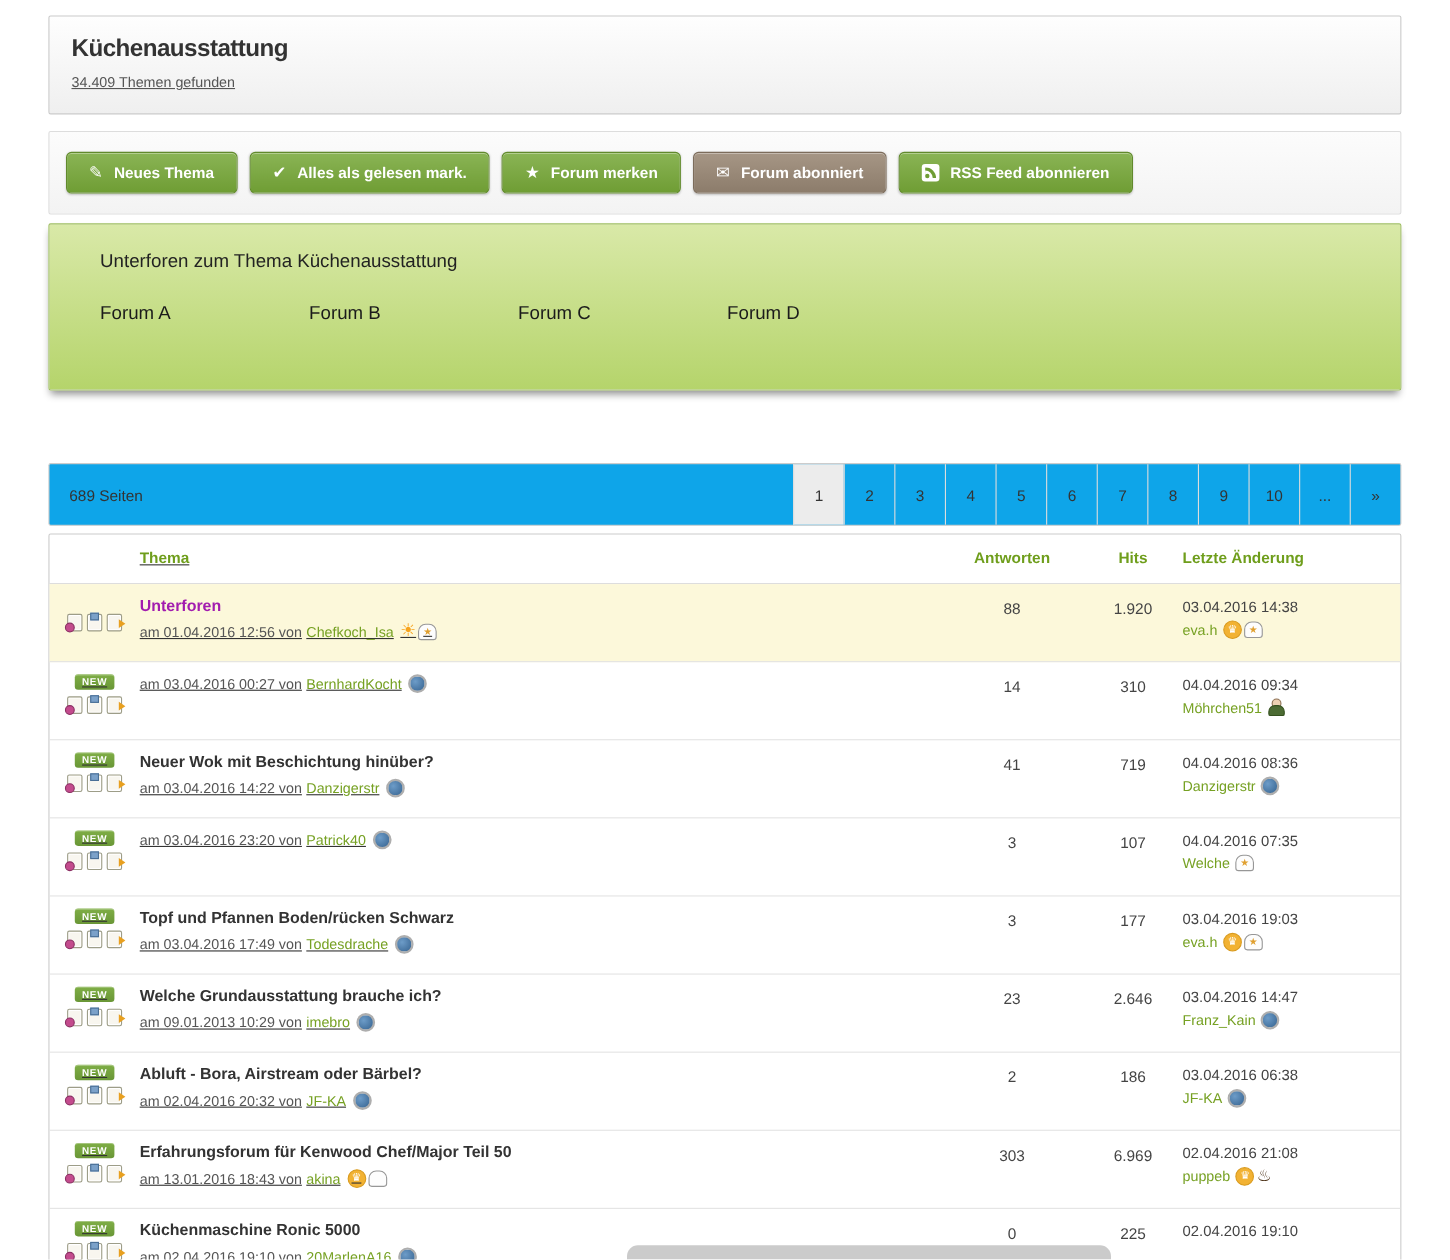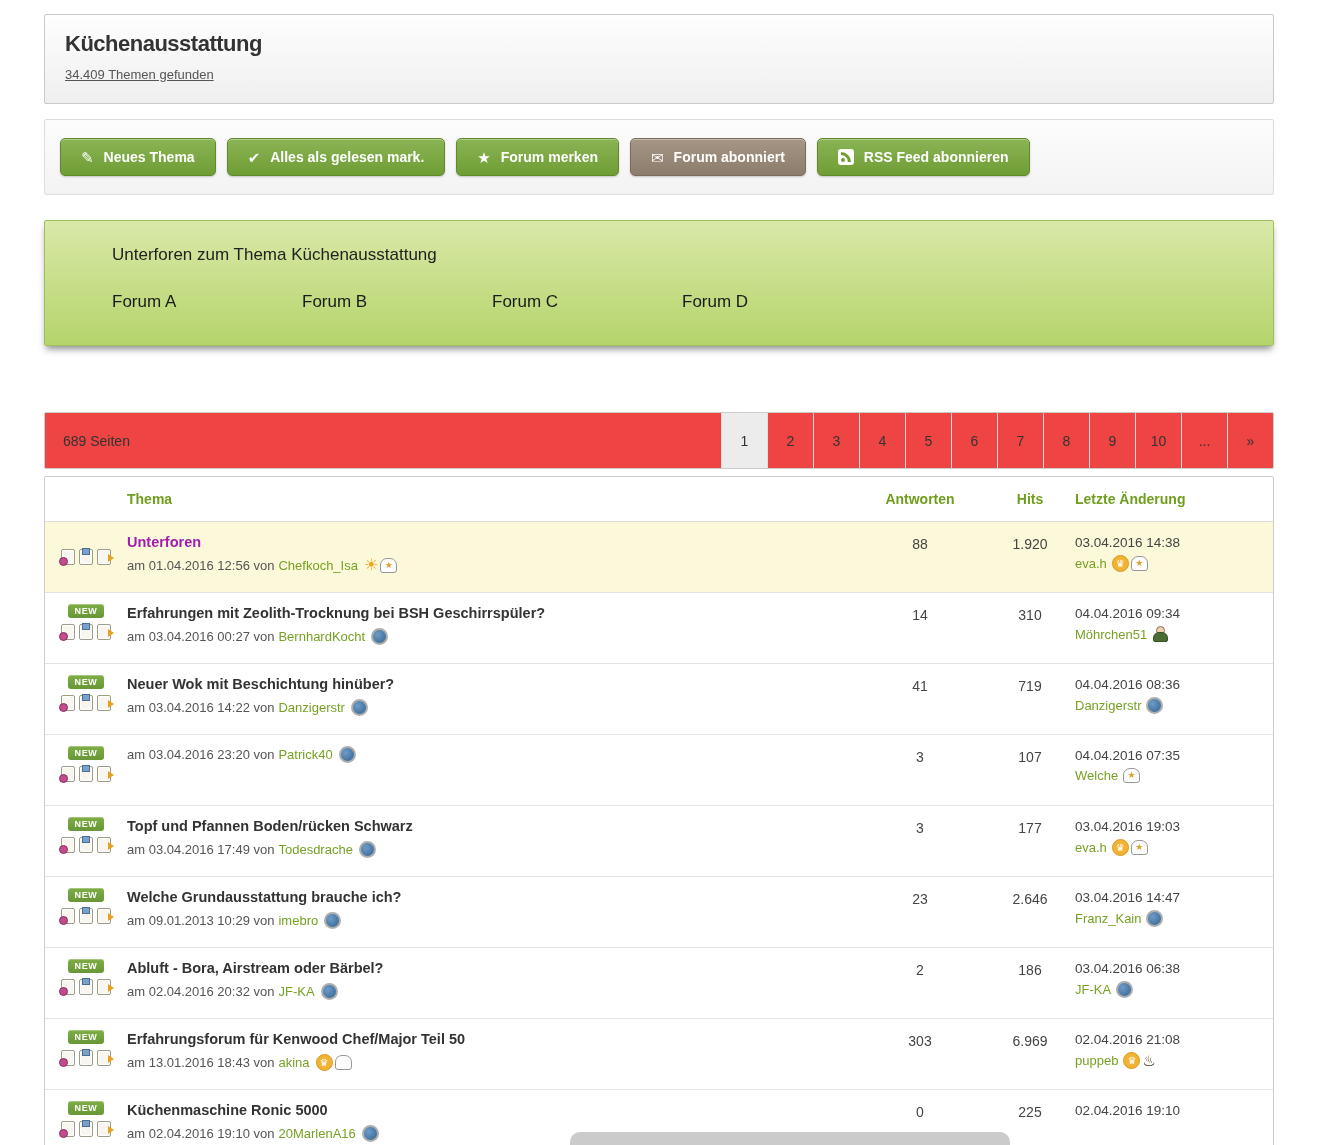--- a/index.html
+++ b/index.html
@@ -32,52 +32,52 @@
   }
   .btn.subscribed { background:linear-gradient(#a69685,#8c7c6b); border-color:#7c6c5b; }
   .btn .ic { font-size:15px; line-height:1; }
   .rss-ic { width:16px; height:16px; background:#fff; border-radius:3px; position:relative; display:inline-block; }
   .rss-ic::before { content:""; position:absolute; left:3px; bottom:3px; width:4px; height:4px; background:#6f9d34; border-radius:50%; }
   .rss-ic::after  { content:""; position:absolute; left:3px; bottom:3px; width:7px; height:7px;
                     border-top:3px solid #6f9d34; border-right:3px solid #6f9d34; border-top-right-radius:100%; }
 
   
   .panel {
-    margin-top:25px; height:126px; border:1px solid #9fbe62; border-radius:2px;
-    background:linear-gradient(#d9e9a8,#b5d46b); padding:24px 67px;
+    margin-top:8px; height:152px; border:1px solid #9fbe62; border-radius:2px;
+    background:linear-gradient(#d9e9a8,#b5d46b); padding:24px 46px;
     box-shadow:0 5px 7px -2px rgba(0,0,0,.45);
   }
   .panel-title { font-size:17px; color:#222; margin-bottom:27px; }
   .panel-links { display:flex; }
   .panel-links a { width:190px; font-size:17px; color:#1b1b1b; text-decoration:none; cursor:pointer; }
 
   
   .pgbar {
-    margin-top:66px; height:57px; border:1px solid #ccc; border-radius:2px; background:#ef4444;
+    margin-top:66px; height:57px; border:1px solid #ccc; border-radius:2px; background:#0ea5e9;
     display:flex; align-items:stretch;
   }
   .pg-label { flex:1; display:flex; align-items:center; padding-left:18px; font-size:14px; color:#333; }
   .pg-pages { display:flex; }
   .pg { width:46px; display:flex; align-items:center; justify-content:center; font-size:14px; color:#333;
         border-left:1px solid #ddd; cursor:pointer; }
   .pg.active { background:#ececec; }
 
   
   .tbl { margin-top:7px; border:1px solid #ccc; border-radius:2px; background:#fff; }
   .thead { display:flex; height:45px; align-items:center; border-bottom:1px solid #ddd; }
   .thead span { color:#6f9e1c; font-weight:bold; font-size:14px; }
   .c-gutter { width:82px; flex:none; }
-  .c-title  { flex:1; min-width:0; padding-right:10px; }
+  .c-title  { flex:1; min-width:0; padding-right:10px;text-decoration:underline; }
   .c-rep    { width:130px; flex:none; text-align:center; }
   .c-hits   { width:90px;  flex:none; text-align:center; }
   .c-last   { width:198px; flex:none; padding-right:12px; }
 
   .row { display:flex; min-height:71px; border-bottom:1px solid #e3e3e3; padding:11px 0 9px; align-items:flex-start; }
   .row.hl { background:#fcf8da; }
-  .gutter-in { display:flex; flex-direction:column; align-items:center; width:82px; }
+  .gutter-in { display:flex; flex-direction:column; align-items:center; width:82px;text-decoration:underline; }
   .new-badge {
     display:inline-block; background:linear-gradient(#7fae46,#699636); color:#fff;
     font-size:9px; font-weight:bold; letter-spacing:.6px; padding:2px 7px; border-radius:3px;
     box-shadow:inset 0 1px 0 rgba(255,255,255,.3);
   }
   .docs { display:flex; gap:4px; margin-top:6px; }
   .row.no-new .docs { margin-top:16px; }
   .doc { width:14px; height:16px; background:#f8f6ef; border:1px solid #9d9d88; border-radius:2px; position:relative;
          box-shadow:inset 0 0 0 1px #fff; cursor:pointer; }
   .doc-a::after { content:""; position:absolute; width:7px; height:7px; border-radius:50%;
@@ -222,21 +222,20 @@
         <div class="row">
     <div class="c-gutter gutter-in">
       <span class="new-badge">NEW</span>
       <span class="docs">
         <span class="doc doc-a"></span>
         <span class="doc doc-b"></span>
         <span class="doc doc-c"></span>
       </span>
     </div>
     <div class="c-title">
-      <a class="t-title">Erfahrungen mit Zeolith-Trocknung bei BSH Geschirrspüler?</a>
       <div class="meta">
         <span>am 03.04.2016 00:27 von</span>
         <a class="user">BernhardKocht</a>
         <span class="badges">
                 <span class="b-round"></span>
               </span>
       </div>
     </div>
     <div class="c-rep num">14</div>
     <div class="c-hits num">310</div>

